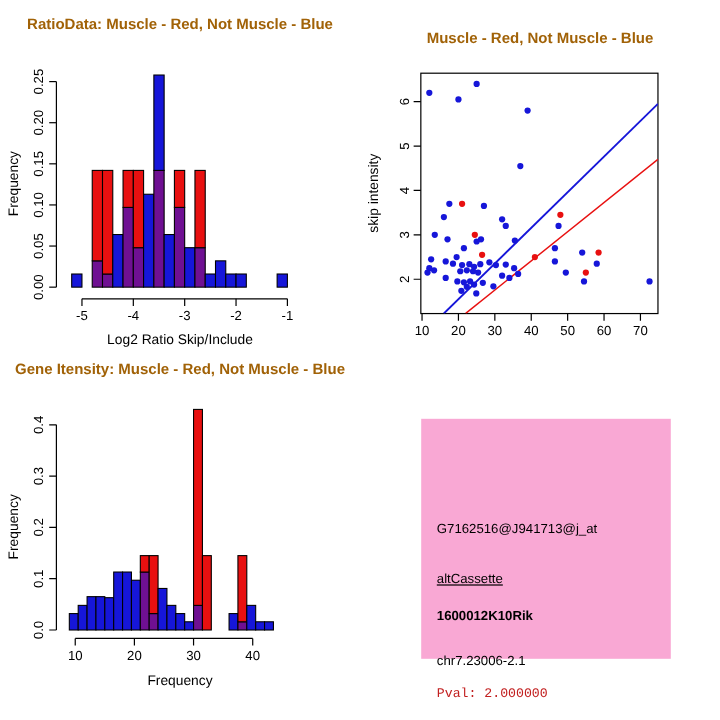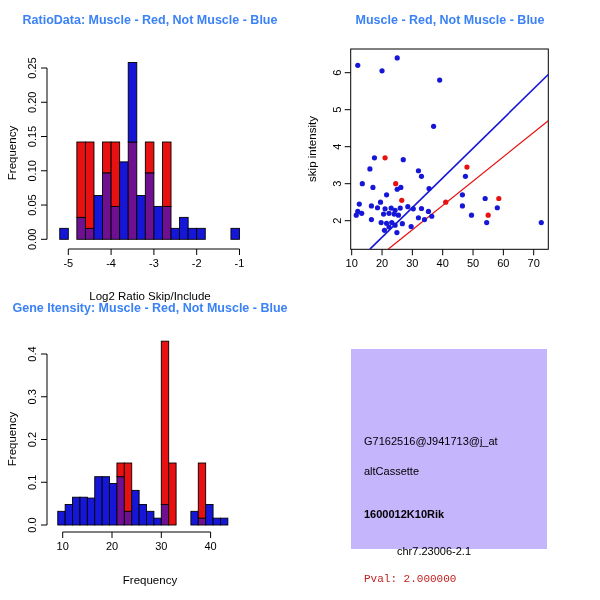--- a/index.html
+++ b/index.html
@@ -1,21 +1,21 @@
 <!DOCTYPE html>
 <html><head>
 <meta charset="utf-8">
 <style>
   html,body{margin:0;padding:0;background:#fff;}
   #stage{position:relative;width:600px;height:600px;background:#ffffff;overflow:hidden;
          font-family:"Liberation Sans", sans-serif;}
   .panel{position:absolute;width:300px;height:300px;}
   .ptitle{position:absolute;top:13px;left:0;width:300px;text-align:center;
-          font-size:12.5px;font-weight:bold;color:#3b82f6;white-space:nowrap;}
-  .xlab{position:absolute;top:278px;left:0;width:300px;text-align:center;font-size:11.5px;color:#000;margin-top:12px;}
+          font-size:12.5px;font-weight:bold;color:#a16207;white-space:nowrap;}
+  .xlab{position:absolute;top:278px;left:0;width:300px;text-align:center;font-size:11.5px;color:#000;}
   .ylab{position:absolute;width:120px;text-align:center;font-size:11.5px;color:#000;
         transform:rotate(-90deg);}
   svg{position:absolute;left:0;top:0;}
   svg text{font-family:"Liberation Sans", sans-serif;font-size:11px;fill:#000;}
   .infobox{position:absolute;left:51px;top:49px;width:196px;height:200px;}
   .infoline{position:absolute;left:13px;font-size:11px;color:#000;white-space:nowrap;}
 </style>
 </head>
 <body>
 
@@ -70,21 +70,21 @@
         <rect x="162.45999999999998" y="142.0016" width="8.56" height="64.40880000000001" fill="#e81010" stroke="#000" stroke-width="0.9"></rect>
         <rect x="171.01999999999998" y="228.3368" width="8.56" height="10.9632" fill="#1616d9" stroke="#000" stroke-width="0.9"></rect>
         <rect x="179.57999999999998" y="217.3736" width="8.56" height="21.9264" fill="#1616d9" stroke="#000" stroke-width="0.9"></rect>
         <rect x="188.14" y="228.3368" width="8.56" height="10.9632" fill="#1616d9" stroke="#000" stroke-width="0.9"></rect>
         <rect x="196.7" y="228.3368" width="8.56" height="10.9632" fill="#1616d9" stroke="#000" stroke-width="0.9"></rect>
         <rect x="230.94" y="228.3368" width="8.56" height="10.9632" fill="#1616d9" stroke="#000" stroke-width="0.9"></rect>
       </svg>
     <div class="xlab">Log2 Ratio Skip/Include</div>
   </div>
 
-  <div class="panel" style="left:300px;top:0;text-decoration:underline;">
+  <div class="panel" style="left:300px;top:12px;text-decoration:underline;">
     <div class="ptitle">Muscle - Red, Not Muscle - Blue</div>
     <div class="ylab" style="left:-48px;top:143px;">skip intensity</div>
     <svg id="svg-scatter" width="300" height="300">
         <defs>
           <clipPath id="plotclip">
             <rect x="50.7" y="49" width="197.60000000000002" height="200.3"></rect>
           </clipPath>
         </defs>
         <rect x="50.7" y="49" width="197.60000000000002" height="200.3" fill="none" stroke="#000000"></rect>
         <line x1="51.7" y1="249.3" x2="51.7" y2="255.3" stroke="#000000"></line>
@@ -226,22 +226,22 @@
         <rect x="198.27499999999998" y="234.16" width="7.395" height="6.840000000000003" fill="#6f1092" stroke="#000" stroke-width="0.9"></rect>
         <rect x="198.27499999999998" y="179.0125" width="7.395" height="55.14750000000001" fill="#e81010" stroke="#000" stroke-width="0.9"></rect>
         <rect x="205.67000000000002" y="220.48" width="7.395" height="20.52000000000001" fill="#1616d9" stroke="#000" stroke-width="0.9"></rect>
         <rect x="213.065" y="234.16" width="7.395" height="6.840000000000003" fill="#1616d9" stroke="#000" stroke-width="0.9"></rect>
         <rect x="220.45999999999998" y="234.16" width="7.395" height="6.840000000000003" fill="#1616d9" stroke="#000" stroke-width="0.9"></rect>
       </svg>
     <div class="xlab">Frequency</div>
   </div>
 
   <div class="panel" style="left:300px;top:300px;">
-    <div class="infobox" id="infobox" style="background: #c4b5fd;">
+    <div class="infobox" id="infobox" style="background: #f9a8d4; padding-left: 12px;">
       <div class="infoline" style="top:86px;">G7162516@J941713@j_at</div>
-      <div class="infoline" style="top:116px;">altCassette</div>
+      <div class="infoline" style="top:128px;text-decoration:underline;">altCassette</div>
       <div class="infoline" style="top:159px;font-weight:bold;">1600012K10Rik</div>
-      <div class="infoline" style="top:196px;margin-left:33px;">chr7.23006-2.1</div>
+      <div class="infoline" style="top:196px;">chr7.23006-2.1</div>
       <div class="infoline" id="pval-line" style="top: 224px; color: rgb(194, 32, 32); font-family: Liberation Mono, monospace;">Pval: 2.000000</div>
     </div>
   </div>
 
 </div>
 
 </body></html>

